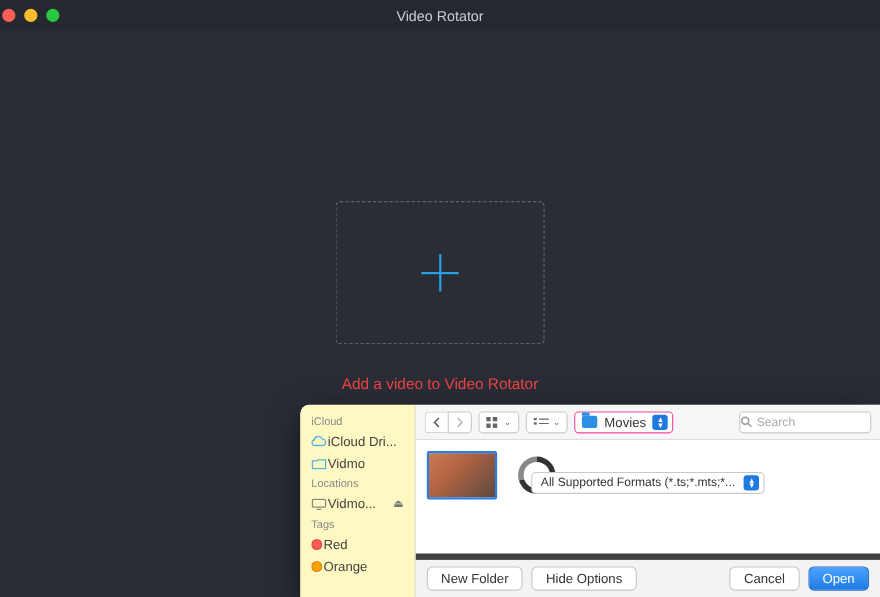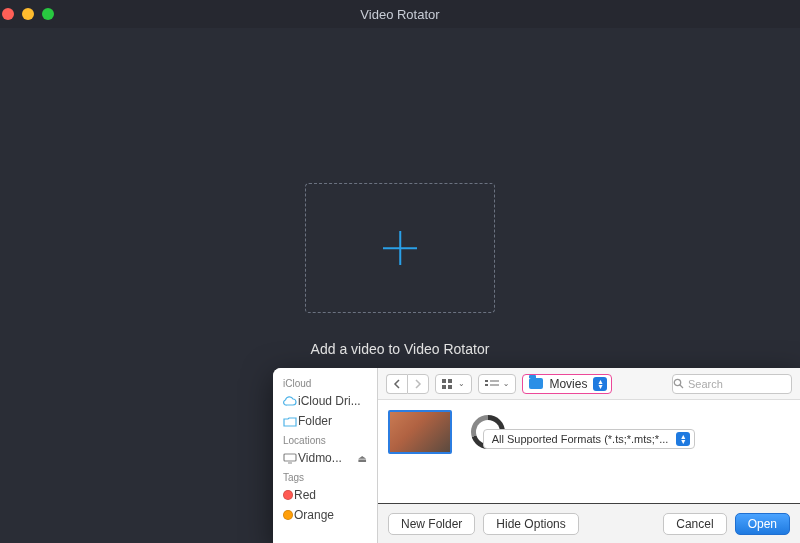--- a/index.html
+++ b/index.html
@@ -14,25 +14,25 @@
   .dot.green { background: #28c840; }
   .title { position: absolute; left: 0; right: 0; text-align: center; font-size: 13px; color: #c8cdd6; pointer-events: none; }
 
   
   .main { position: absolute; top: 28px; left: 0; right: 0; bottom: 0; display: flex; flex-direction: column; align-items: center; }
   .dropzone { margin-top: 155px; width: 190px; height: 130px; border: 1px dashed #6b7280; border-radius: 4px; display: flex; align-items: center; justify-content: center; }
   .plus { width: 34px; height: 34px; position: relative; }
   .plus::before, .plus::after { content: ""; position: absolute; background: #2aa0e8; }
   .plus::before { left: 50%; top: 0; width: 1.5px; height: 100%; transform: translateX(-50%); }
   .plus::after { top: 50%; left: 0; height: 1.5px; width: 100%; transform: translateY(-50%); }
-  .drop-caption { margin-top: 28px; color: #e5e5e5; font-size: 14px; text-align: center; }
+  .drop-caption { margin-top: 28px; color: #ef4444; font-size: 14px; text-align: center; }
 
   
   .filedialog { position: absolute; left: 273px; top: 368px; width: 527px; height: 175px; background: #ececec; border-radius: 8px 0 0 0; box-shadow: 0 8px 30px rgba(0,0,0,0.5); display: flex; overflow: hidden; font-size: 12px; color: #333; }
-  .sidebar { width: 105px; background: #ffffff; border-right: 1px solid #d0d0d0; padding: 6px 0 0 0; overflow: hidden; }
+  .sidebar { width: 105px; background: #fef9c3; border-right: 1px solid #d0d0d0; padding: 6px 0 0 0; overflow: hidden; }
   .side-section { font-size: 10px; color: #888; padding: 2px 10px; margin-top: 2px; }
   .side-item { display: flex; align-items: center; gap: 1px; padding: 3px 10px; font-size: 12px; color: #444; white-space: nowrap; overflow: hidden; }
   .side-item .ic { width: 14px; height: 12px; display: inline-flex; align-items: center; justify-content: center; }
   .tagdot { width: 10px; height: 10px; border-radius: 50%; border: 1px solid rgba(0,0,0,0.15); }
   .eject { margin-left: auto; font-size: 10px; color: #777; }
 
   .pane { flex: 1; display: flex; flex-direction: column; background: #fff; }
   .toolbar { height: 32px; border-bottom: 1px solid #ddd; display: flex; align-items: center; padding: 0 8px; gap: 6px; background: #f6f6f6; }
   .tb-btn { height: 20px; padding: 0 6px; border: 1px solid #c8c8c8; border-radius: 4px; background: #fff; display: inline-flex; align-items: center; gap: 4px; font-size: 11px; color: #555; }
   .nav-pair { display:flex; }
@@ -50,21 +50,21 @@
   .thumb { width: 64px; display:flex; flex-direction:row; align-items:center; gap:3px; font-size:10px; color:#333; }
   .thumb .img { width:64px; height:44px; border:2px solid #2b7de1; background: linear-gradient(135deg,#c97a52 0%, #b06242 40%, #5b4a3f 100%); border-radius:2px; }
   .thumb .img.mov { border-color: transparent; background:#fff; display:flex; align-items:center; justify-content:center; }
   .qtcircle { width:34px; height:34px; border-radius:50%; background: conic-gradient(#333 0 70%, #888 70% 100%); position:relative; }
   .qtcircle::after { content:""; position:absolute; inset:5px; border-radius:50%; background:#fff; }
   .movlabel { font-size:9px; color:#666; }
 
   .format-row { position: absolute; left: 0; right: 0; bottom: 54px; display:flex; justify-content:center; }
   .format-select { height: 20px; border:1px solid #c8c8c8; border-radius:4px; background:#fff; display:inline-flex; align-items:center; padding: 0 4px 0 8px; gap:8px; font-size:11px; color:#333; }
 
-  .bottombar { height: 40px; border-top: 1px solid #404040; display:flex; align-items:center; padding: 0 10px; gap:8px; background:#f3f3f3; }
+  .bottombar { height: 40px; border-top: 6px solid #404040; display:flex; align-items:center; padding: 0 10px; gap:8px; background:#f3f3f3; }
   .macbtn { height: 22px; padding: 0 12px; border-radius: 5px; border: 1px solid #c6c6c6; background: #fff; font-size: 12px; color:#333; display:inline-flex; align-items:center; }
   .macbtn.primary { background: linear-gradient(#4aa3ff,#1f7ae0); color:#fff; border:1px solid #1f6fd0; }
   .spacer { flex:1; }
 
   svg { display:block; }
 </style>
 </head>
 <body>
 
 <div class="titlebar">
@@ -93,21 +93,21 @@
           </svg>
       </span>
       <span>iCloud Dri...</span>
     </div>
     <div class="side-item">
       <span class="ic">
         <svg width="14" height="11" viewBox="0 0 14 11">
             <path d="M1 3h4l1-1h7v8H1z" fill="none" stroke="#4fb3e8" stroke-width="1.2"></path>
           </svg>
       </span>
-      <span>Folder</span>
+      <span>Vidmo</span>
     </div>
 
     <div class="side-section">Locations</div>
     <div class="side-item">
       <span class="ic">
         <svg width="14" height="11" viewBox="0 0 14 11">
             <rect x="1" y="1" width="12" height="7" rx="1" fill="none" stroke="#888" stroke-width="1.2"></rect>
             <line x1="5" y1="10" x2="9" y2="10" stroke="#888" stroke-width="1.2"></line>
           </svg>
       </span>

